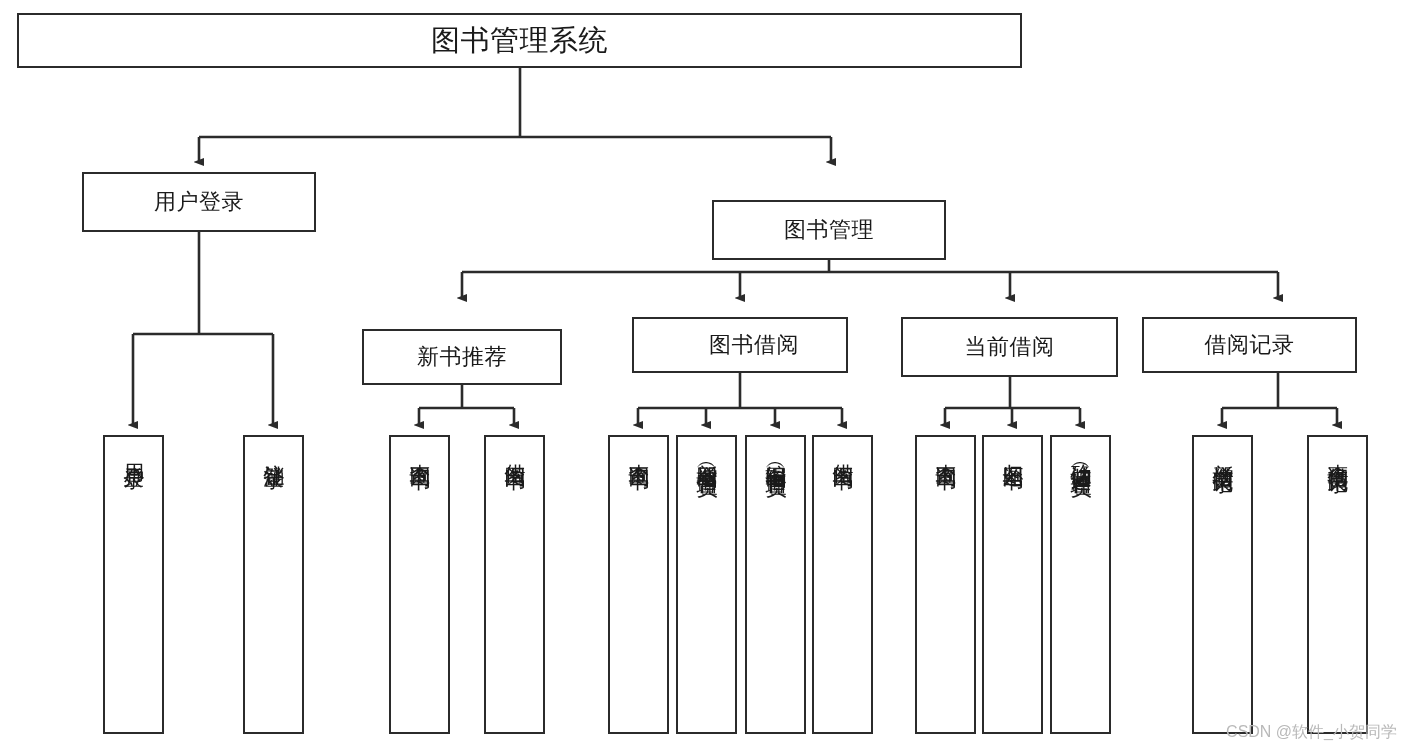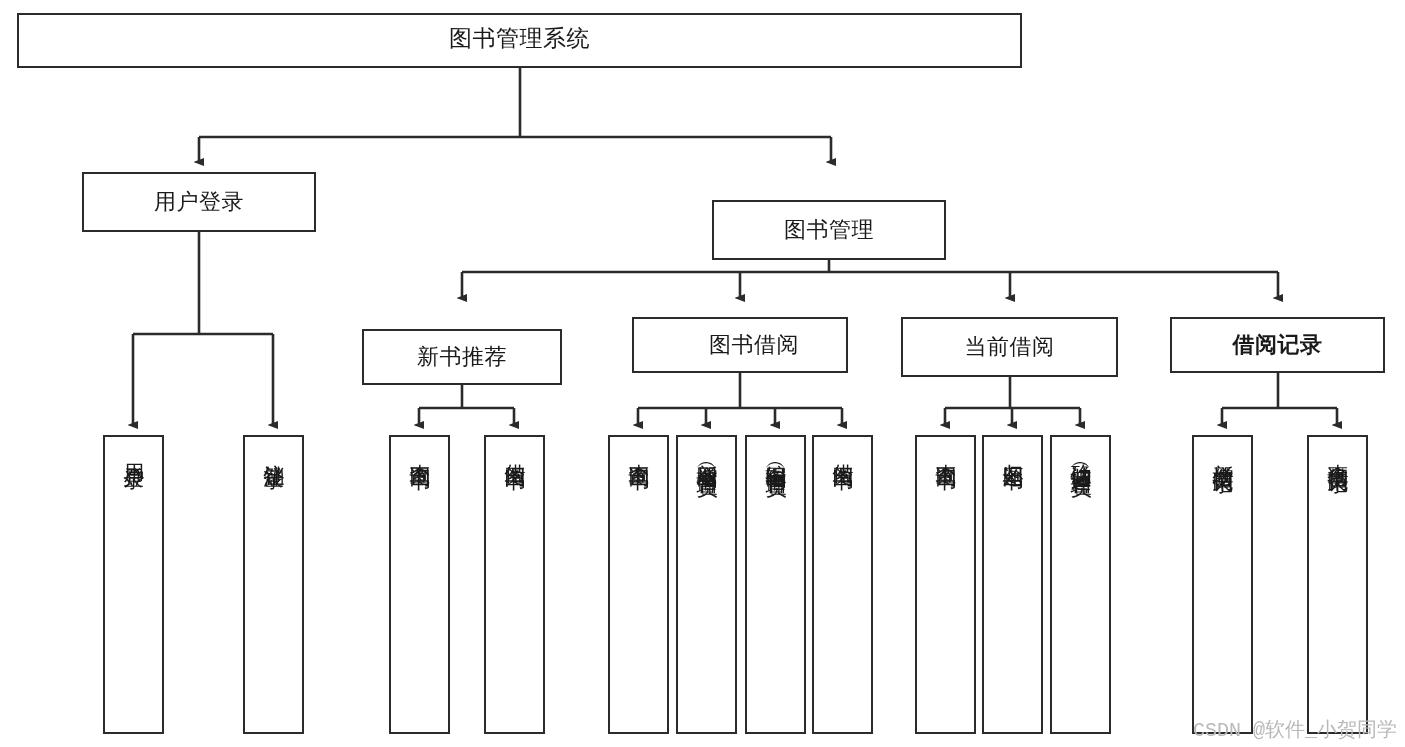--- a/index.html
+++ b/index.html
@@ -39,44 +39,43 @@
     display: block;
     text-align: center;
     line-height: 1.18;
     letter-spacing: 0.5px;
   }
   .node-h .lbl {
     font-size: 22px;
     writing-mode: horizontal-tb;
   }
   .node-root .lbl {
-    font-size: 23px;
-    font-family: Liberation Mono, monospace;
+    font-size: 29px;
   }
   .node-v {
     align-items: flex-start;
     padding-top: 10px;
   }
   .node-v .lbl {
     writing-mode: vertical-rl;
     text-orientation: upright;
     font-size: 21px;
     letter-spacing: 2px;
     line-height: 1.0;
     max-height: 286px;
   }
   .watermark {
     position: absolute;
     right: 8px;
     bottom: 4px;
-    font-size: 20px;
+    font-size: 16px;
     color: #b9b9b9;
     z-index: 5;
     white-space: nowrap;
-    font-family: Liberation Mono, monospace;
+    font-family: Liberation Sans, sans-serif;
   }
 </style>
 </head>
 <body>
 
 <div id="canvas">
 
   <svg id="edges" viewBox="0 0 1405 747">
     <defs>
       <marker id="arrow" markerWidth="10" markerHeight="10" refX="4" refY="5" orient="auto" markerUnits="userSpaceOnUse">
@@ -141,21 +140,21 @@
 
   <div class="node node-h" style="left:362px; top:329px; width:200px; height:56px;">
     <span class="lbl">新书推荐</span>
   </div>
   <div class="node node-h" style="left:632px; top:317px; width:216px; height:56px;padding-left:28px;">
     <span class="lbl">图书借阅</span>
   </div>
   <div class="node node-h" style="left:901px; top:317px; width:217px; height:60px;">
     <span class="lbl">当前借阅</span>
   </div>
-  <div class="node node-h" style="left:1170px; top:317px; width:215px; height:56px;font-weight:bold;">
+  <div class="node node-h" style="left:1142px; top:317px; width:215px; height:56px;">
     <span class="lbl">借阅记录</span>
   </div>
 
   <div class="node node-v" style="left:103px; top:435px; width:61px; height:299px;">
     <span class="lbl">用户登录</span>
   </div>
   <div class="node node-v" style="left:243px; top:435px; width:61px; height:299px;">
     <span class="lbl">注销登录</span>
   </div>
 

